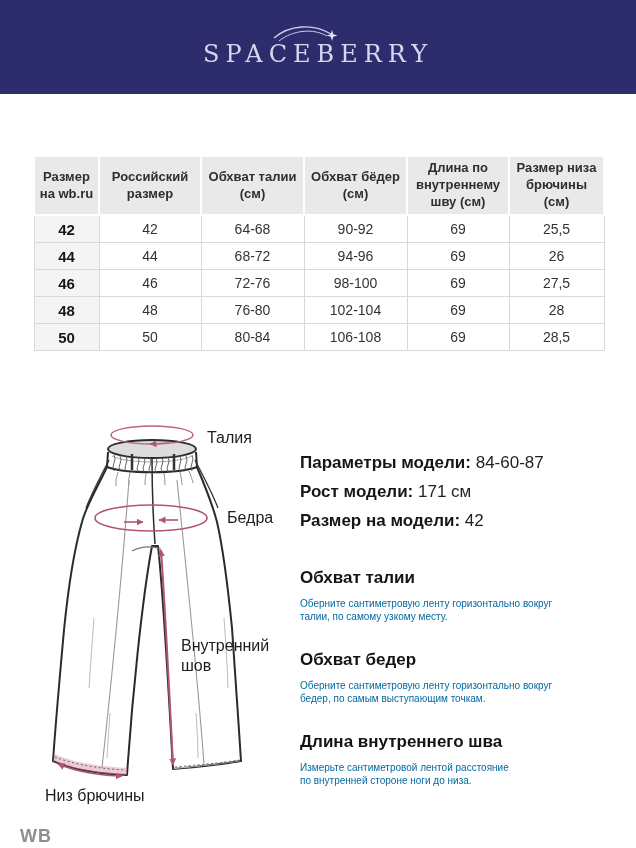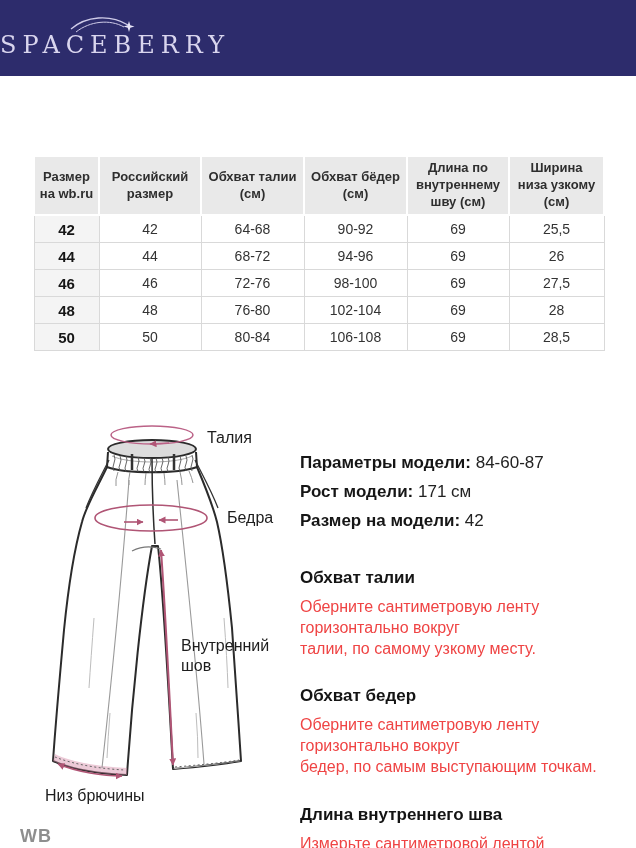--- a/index.html
+++ b/index.html
@@ -3,22 +3,22 @@
 <meta charset="utf-8">
 <style>
   html,body{margin:0;padding:0;}
   body{
     width:636px;height:848px;position:relative;background:#ffffff;
     font-family:"Liberation Sans", sans-serif;overflow:hidden;
     -webkit-font-smoothing:antialiased;
   }
   
   .brand-bar{
-    position:absolute;left:0;top:0;width:636px;height:76px;
-    background:#2d2c6c;display:flex;align-items:center;justify-content:flex-start;
+    position:absolute;left:0;top:0;width:636px;height:94px;
+    background:#2d2c6c;display:flex;align-items:center;justify-content:center;
   }
   .logo-wrap{position:relative;display:inline-block;}
   .logo-text{
     font-family:"DejaVu Serif", serif;
     font-size:24px;letter-spacing:6px;color:#d9d5ee;font-weight:400;
     padding-top:14px;display:inline-block;
   }
   .comet{position:absolute;left:68px;top:-4px;width:78px;height:30px;}
   
   .size-table{
@@ -53,21 +53,21 @@
   }
   
   .info-col{position:absolute;left:300px;top:444px;width:330px;}
   .model-line{font-size:17px;margin:9px 0 6px 0;color:#222;}
   .model-line .lab{font-weight:bold;color:#161616;}
   .guide{margin-top:37px;}
   .guide h3{
     font-size:17px;font-weight:bold;color:#141414;margin:0 0 9px 0;
   }
   .guide p{
-    font-size:16px;color:#ef4444;line-height:1.3;margin:0 0 27px 0;
+    font-size:10px;color:#0369a1;line-height:1.3;margin:0 0 27px 0;
     white-space:pre-line;
   }
 </style>
 </head>
 <body>
 
 <div class="brand-bar">
   <div class="logo-wrap">
     <svg class="comet" viewBox="0 0 78 30">
       <path d="M3,16 C18,3 42,1 60,12" fill="none" stroke="#cfcbe8" stroke-width="1.3"></path>
@@ -87,21 +87,21 @@
       <col style="width:102px">
       <col style="width:95px">
   </colgroup>
   <thead>
     <tr>
       <th>Размер на wb.ru</th>
       <th>Российский размер</th>
       <th>Обхват талии (см)</th>
       <th>Обхват бёдер (см)</th>
       <th>Длина по внутреннему шву (см)</th>
-      <th>Ширина низа узкому (см)</th>
+      <th>Размер низа брючины (см)</th>
     </tr>
   </thead>
   <tbody>
     <tr>
       <td class="first">42</td>
       <td>42</td>
       <td>64-68</td>
       <td>90-92</td>
       <td>69</td>
       <td>25,5</td>

